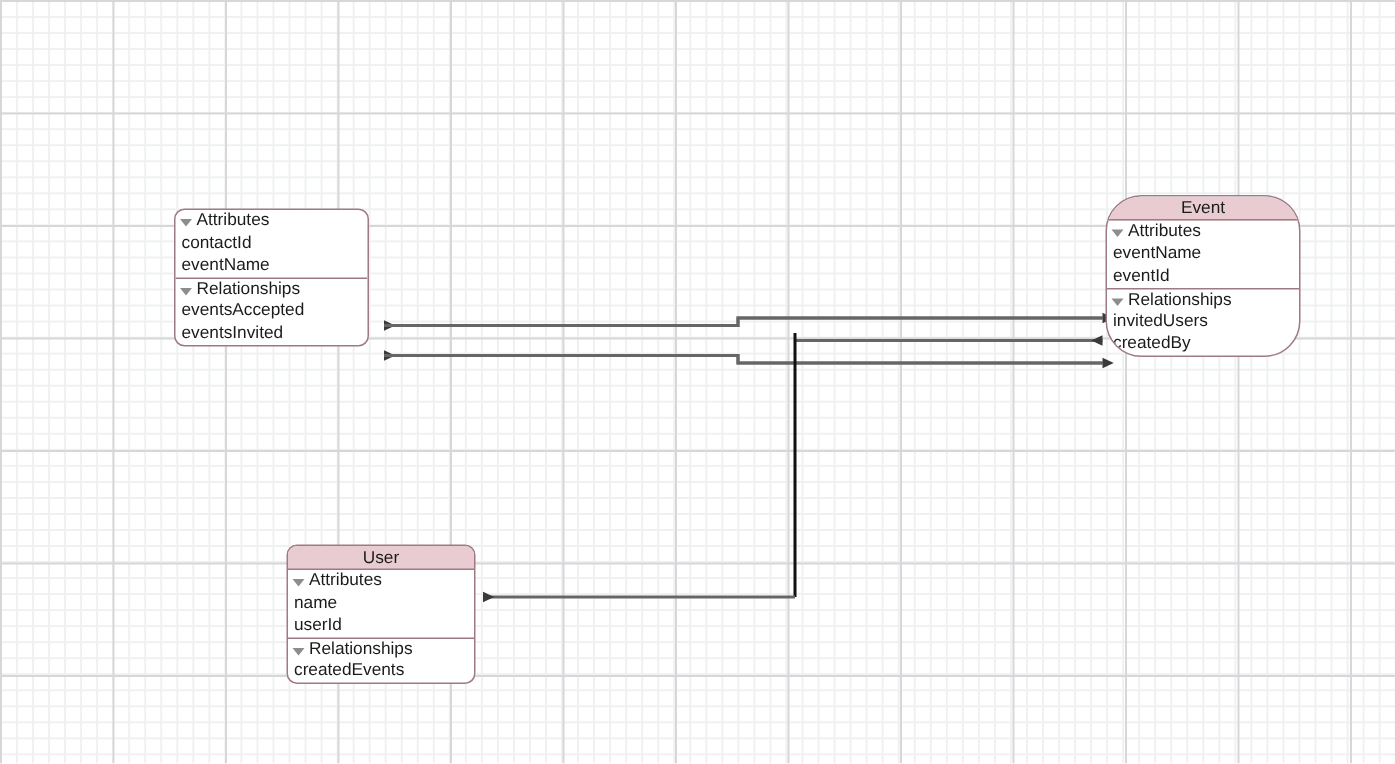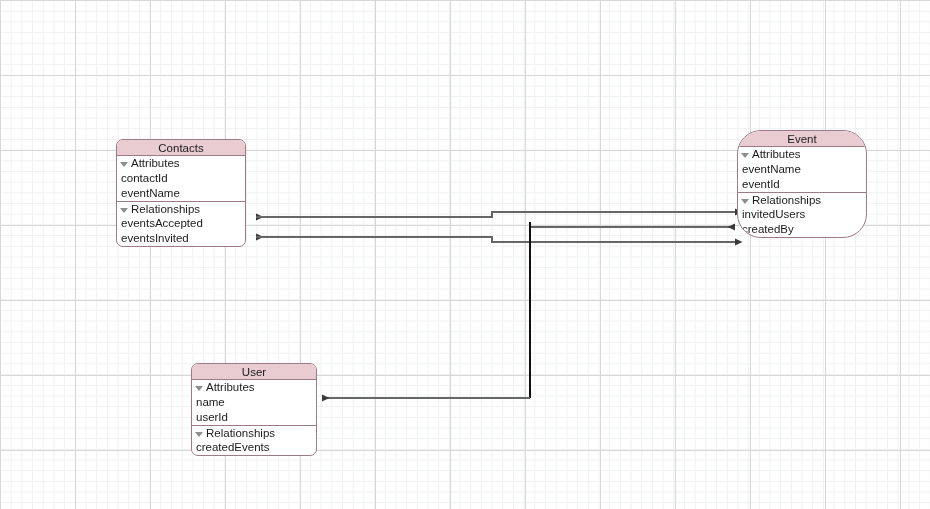--- a/index.html
+++ b/index.html
@@ -131,21 +131,20 @@
     </g>
 
     <g>
       <path d="M735,227 L530,227" fill="none" stroke="#666666" stroke-width="2" marker-start="url(#arrow-right)"></path>
       <path d="M530,222 L530,398" fill="none" stroke="#111111" stroke-width="2"></path>
       <path d="M530,398 L322,398" fill="none" stroke="#666666" stroke-width="2" marker-end="url(#arrow-left)"></path>
     </g>
   </svg>
 
   <div class="entity" id="entity-contacts">
-    <div class="entity-title">Contacts</div>
 
     <div class="group-header">
       <span class="disclosure"></span>
       <span>Attributes</span>
     </div>
     <div class="field-row">contactId</div>
     <div class="field-row">eventName</div>
 
     <div class="group-header sep-top">
       <span class="disclosure"></span>

